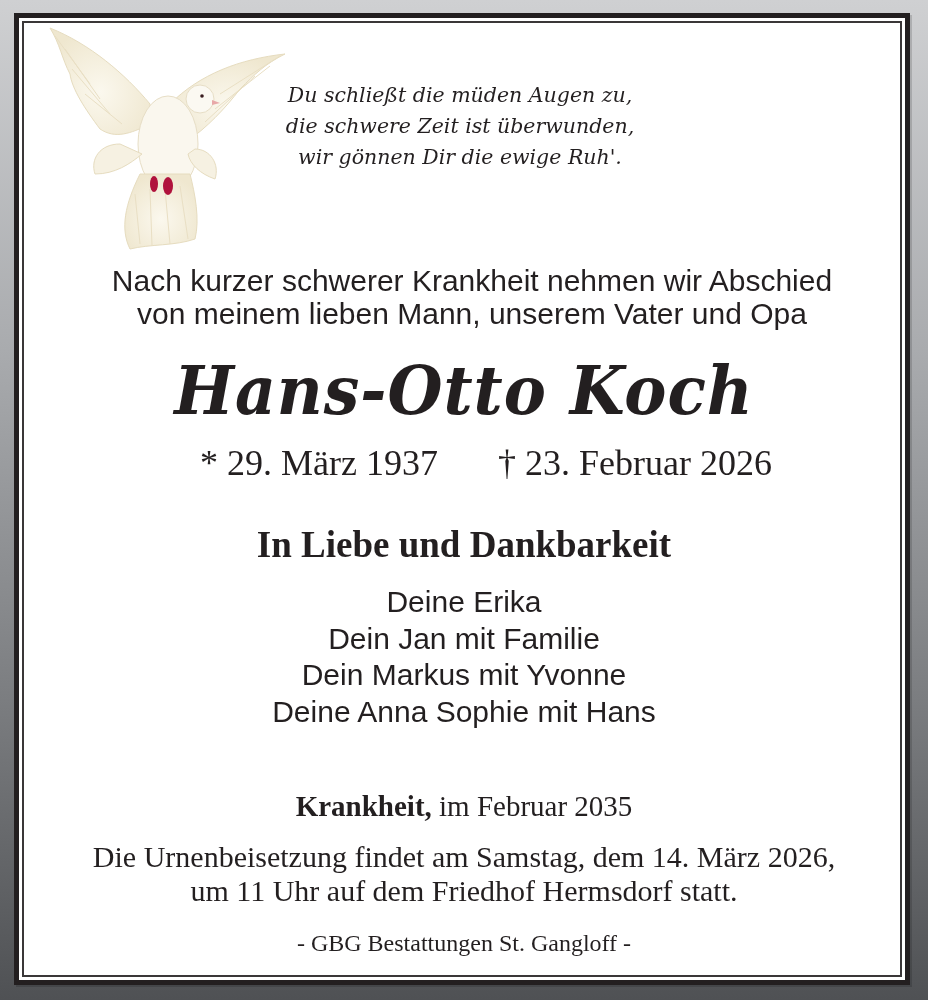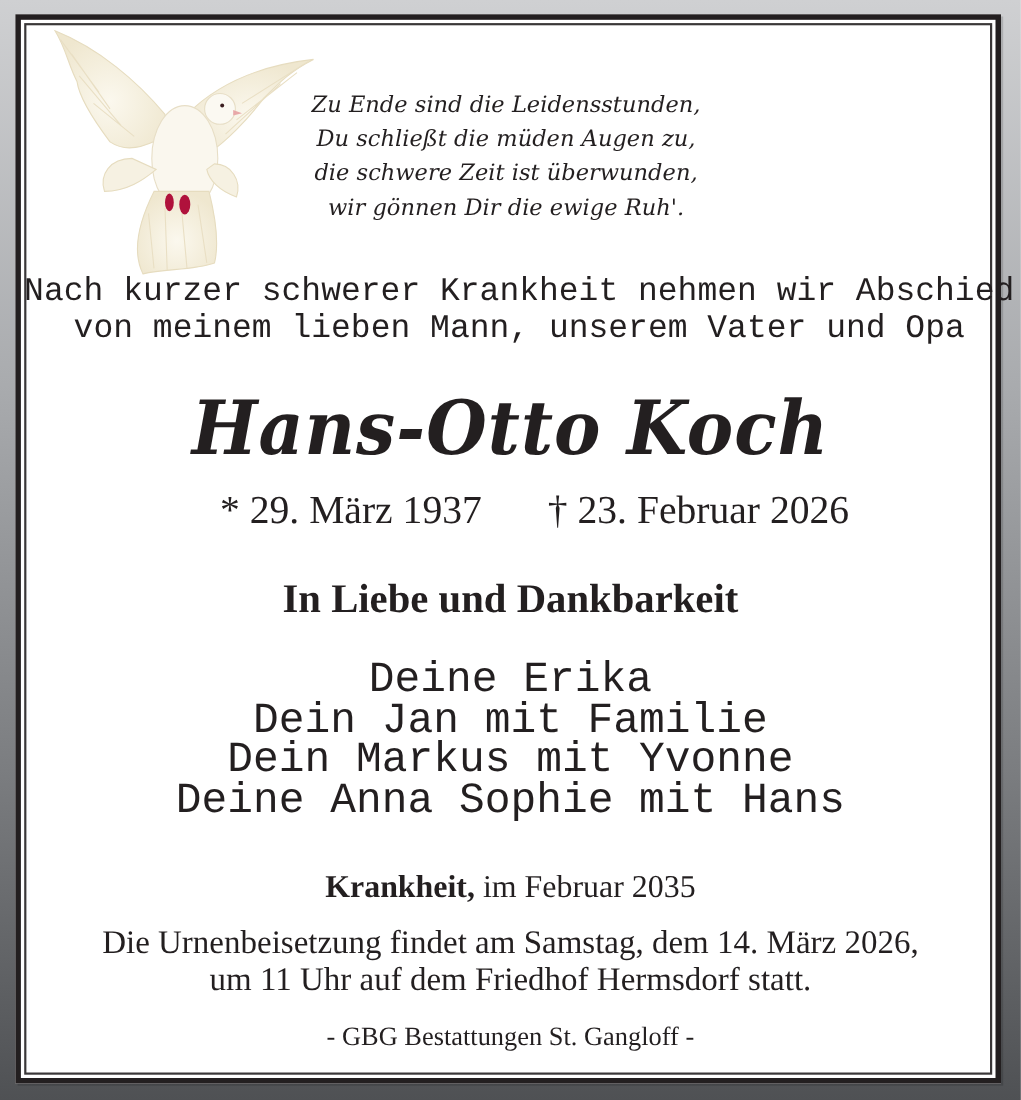--- a/index.html
+++ b/index.html
@@ -21,30 +21,30 @@
   .dove {
     position:absolute; left:30px; top:14px; width:260px; height:240px;
   }
   .poem {
     position:absolute; left:250px; top:80px; width:420px; text-align:center;
     font-family:"DejaVu Serif", serif; font-style:italic; font-size:20.5px; line-height:31px;
     color:#231f20;
   }
   .poem div { white-space:nowrap; }
   .center { position:absolute; left:0; right:0; text-align:center; }
-  .intro { top:250px; font-family:Liberation Mono, monospace; font-size:30px; line-height:33px;padding-left:16px; }
+  .intro { top:264px; font-family:Liberation Sans, sans-serif; font-size:30px; line-height:33px;padding-left:16px; }
   .name {
     top:350px; font-family:"DejaVu Serif", serif; font-style:italic; font-weight:bold;
     font-size:68px; line-height:80px; letter-spacing:1px; transform:scaleX(0.93);
   }
   .dates { top:445px; font-family:"Liberation Serif", serif; font-size:36px; line-height:36px;margin-left:44px; }
   .dates span { display:inline-block; }
   .dates .gap { width:60px; }
   .thanks { top:528px; font-family:"Liberation Serif", serif; font-weight:bold; font-size:37px; line-height:34px; }
-  .family { top:600px; font-family:Liberation Mono, monospace; font-size:39px; line-height:36.5px; }
+  .family { top:584px; font-family:Liberation Sans, sans-serif; font-size:30px; line-height:36.5px; }
   .family div { white-space:nowrap; }
   .place { top:788px; font-family:"Liberation Serif", serif; font-size:29px; line-height:36px; }
   .place b { font-weight:bold; }
   .burial { top:840px; font-family:"Liberation Serif", serif; font-size:30px; line-height:34px; }
   .undertaker { top:930px; font-family:"Liberation Serif", serif; font-size:24px; line-height:26px; }
 </style>
 </head>
 <body>
 
 <div class="frame-outer">
@@ -75,21 +75,20 @@
   <path d="M105 180 L110 230 M120 175 L122 232 M135 175 L140 230 M150 172 L158 225" stroke="#e9dfc4" stroke-width="1"></path>
 
   <path d="M90 130 C 70 130, 60 145, 65 160 C 85 160, 100 150, 112 140 Z" fill="#f6f1e2" stroke="#e6dcbf"></path>
   <path d="M165 135 C 180 135, 190 150, 185 165 C 170 160, 160 150, 158 140 Z" fill="#f6f1e2" stroke="#e6dcbf"></path>
 
   <ellipse cx="124" cy="170" rx="4" ry="8" fill="#b0123c"></ellipse>
   <ellipse cx="138" cy="172" rx="5" ry="9" fill="#b0123c"></ellipse>
 </svg>
 
 <div class="poem">
-  <div>Zu Ende sind die Leidensstunden,</div>
   <div>Du schließt die müden Augen zu,</div>
   <div>die schwere Zeit ist überwunden,</div>
   <div>wir gönnen Dir die ewige Ruh'.</div>
 </div>
 
 <div class="center intro">
   <div>Nach kurzer schwerer Krankheit nehmen wir Abschied</div>
   <div>von meinem lieben Mann, unserem Vater und Opa</div>
 </div>
 

